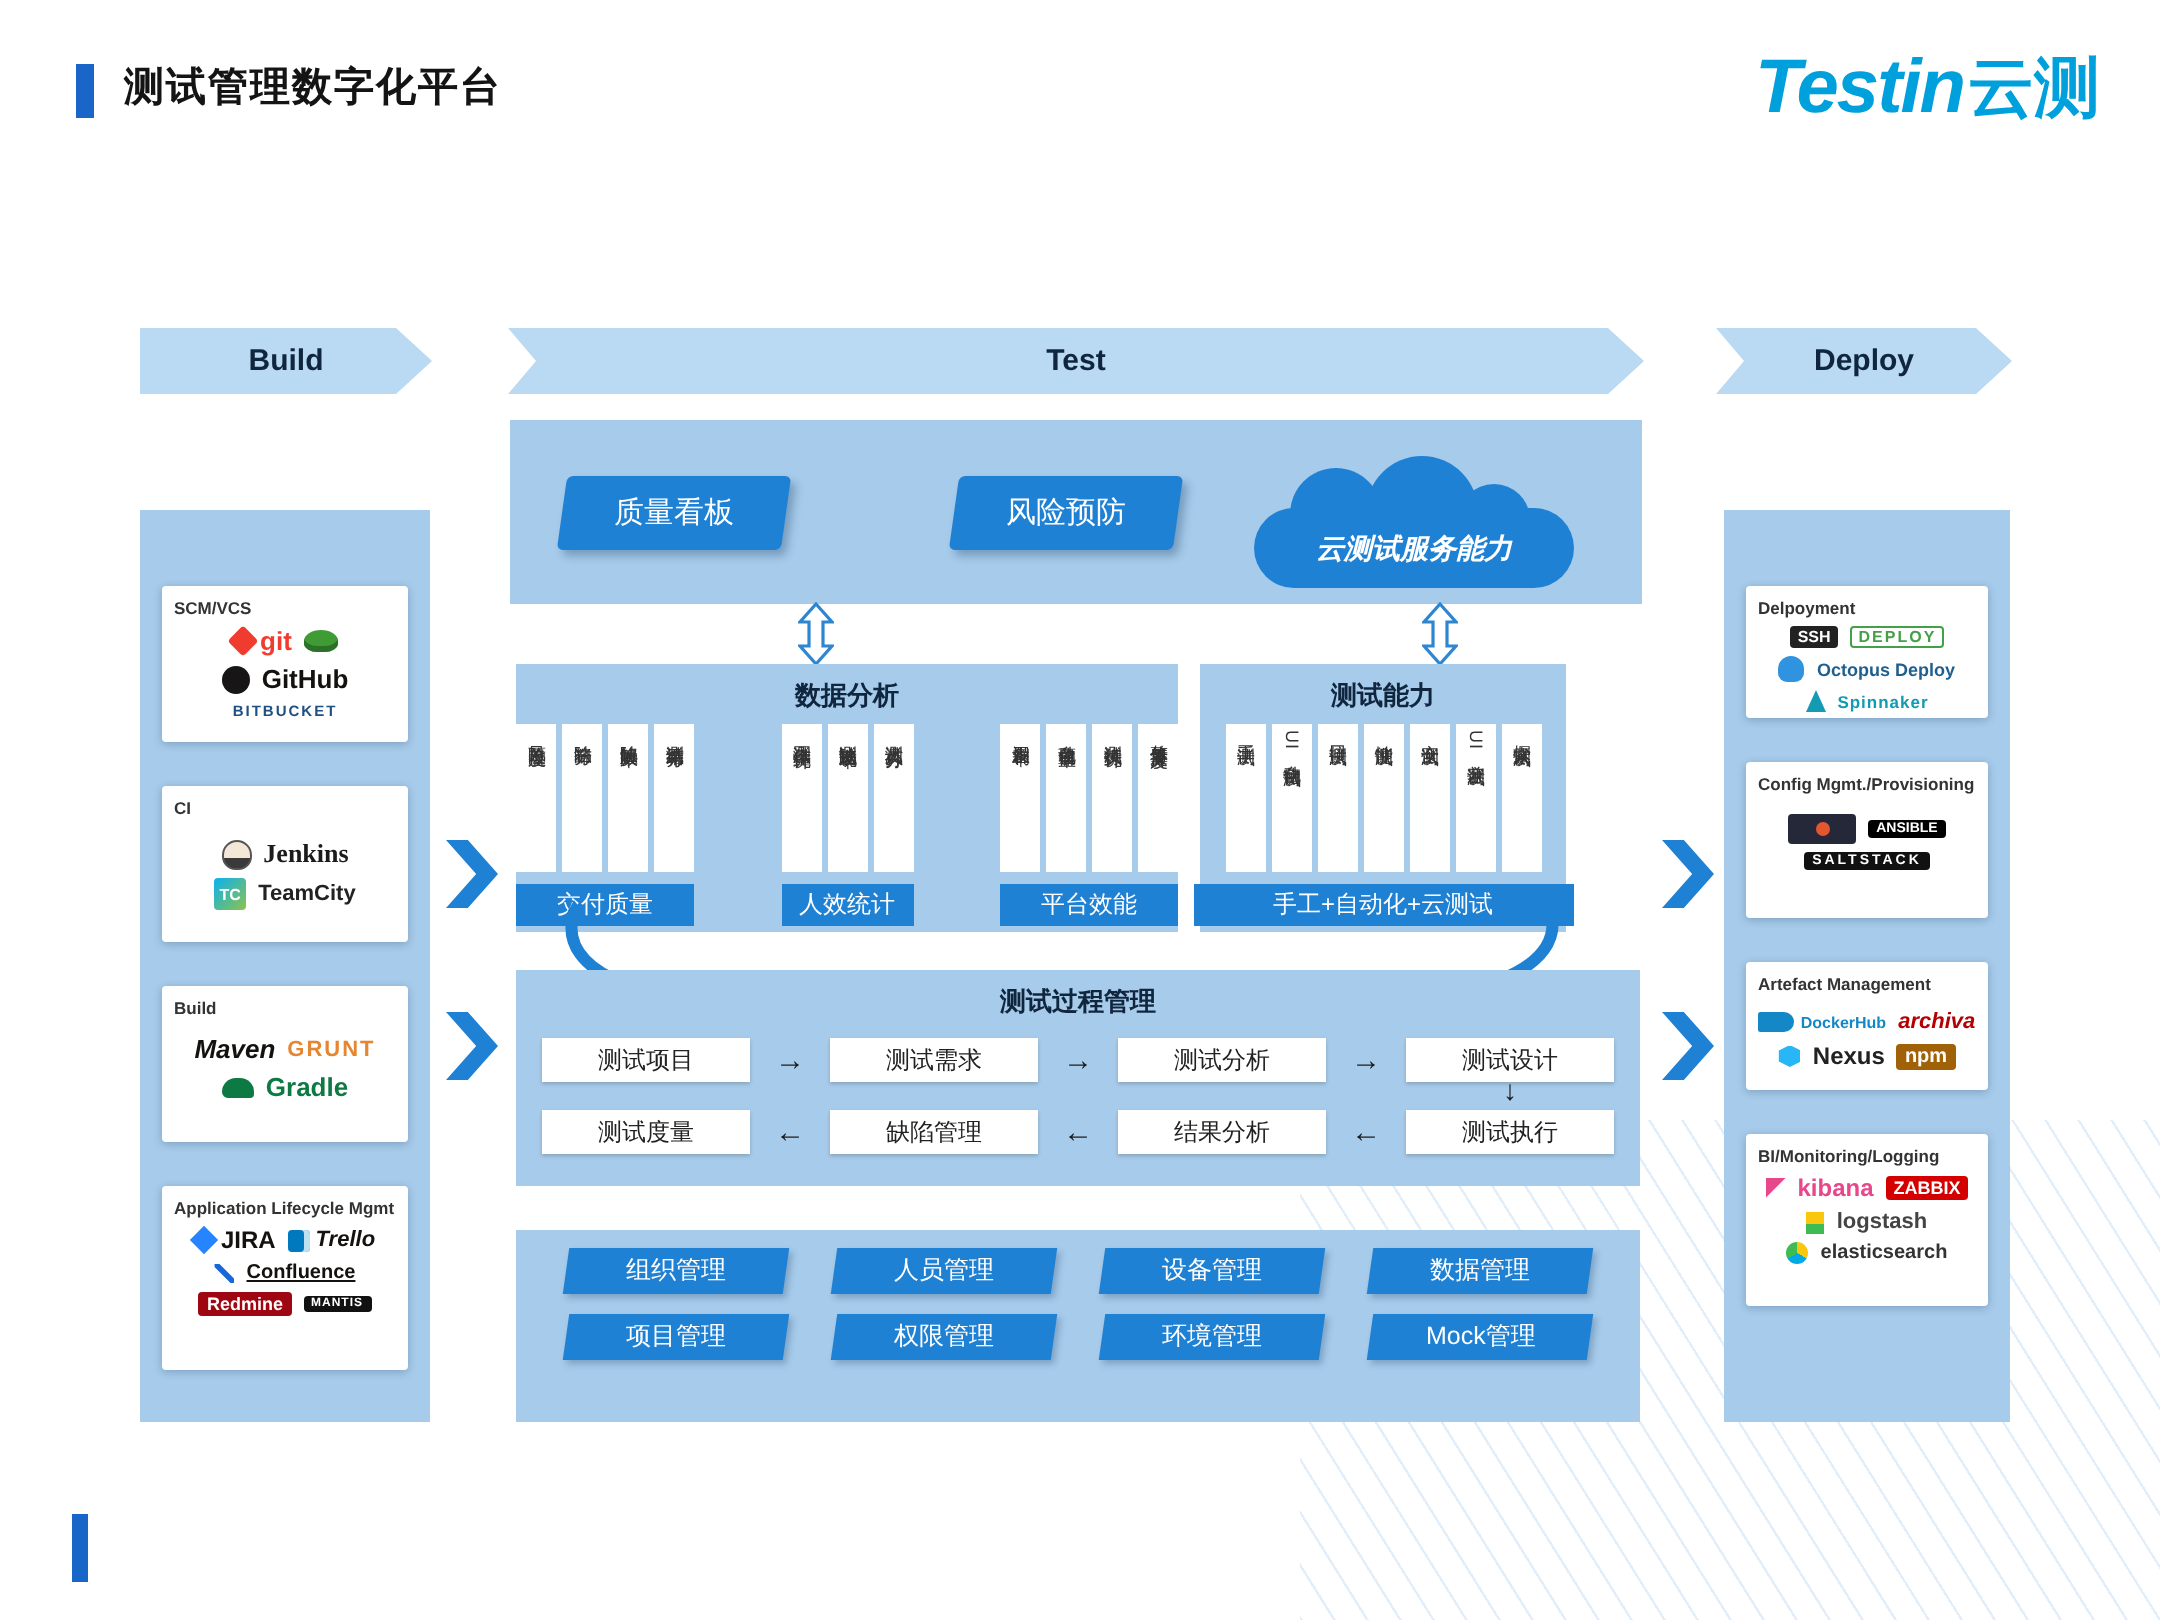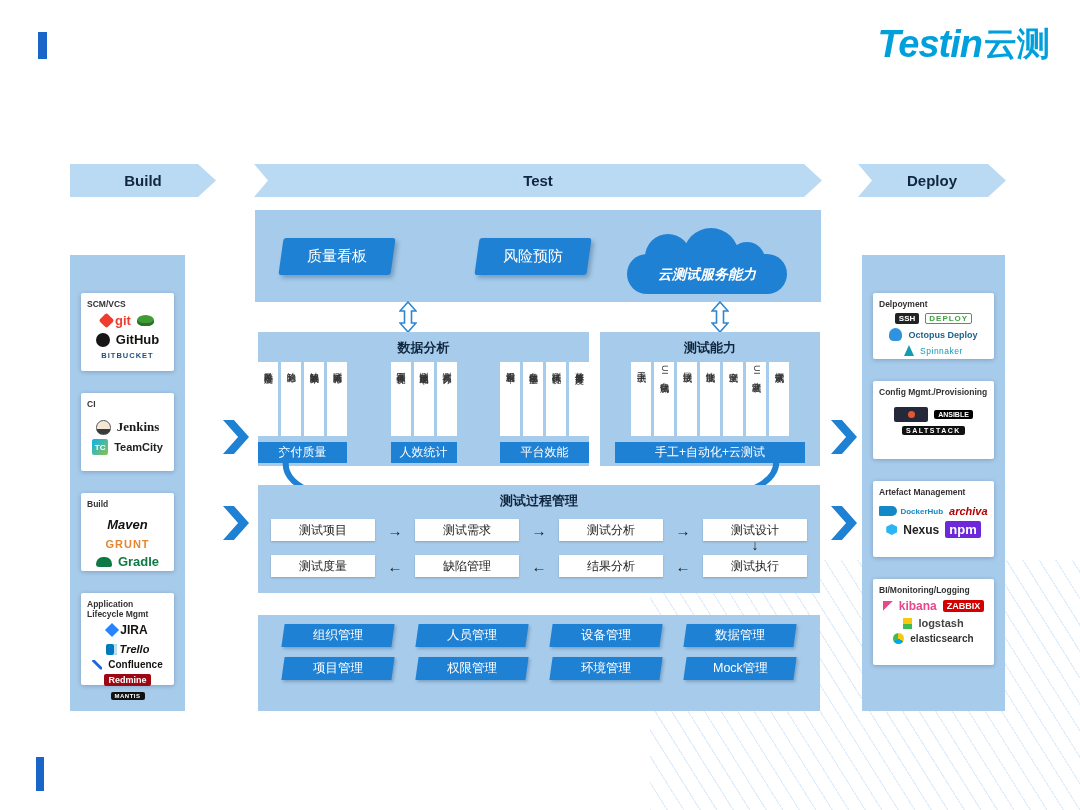--- a/index.html
+++ b/index.html
@@ -20,58 +20,58 @@
   
   .band{position:absolute;top:164px;height:33px;background:var(--band-blue,#BAD9F3);
         display:flex;align-items:center;justify-content:center;font-weight:800;font-size:15px;color:var(--ink,#10263F);}
   .band-build{left:70px;width:146px;clip-path:polygon(0 0,calc(100% - 18px) 0,100% 50%,calc(100% - 18px) 100%,0 100%);}
   .band-test{left:254px;width:568px;clip-path:polygon(0 0,calc(100% - 18px) 0,100% 50%,calc(100% - 18px) 100%,0 100%,14px 50%);}
   .band-deploy{left:858px;width:148px;clip-path:polygon(0 0,calc(100% - 18px) 0,100% 50%,calc(100% - 18px) 100%,0 100%,14px 50%);}
 
   
   .panel{position:absolute;background:var(--panel-blue,#A7CBEA);}
   .side-panel{display:flex;flex-direction:column;gap:22px;box-sizing:border-box;padding:38px 11px 16px;}
-  .build-panel{left:70px;top:255px;width:115px;height:456px;}
+  .build-panel{left:70px;top:255px;width:145px;height:456px;}
   .deploy-panel{left:862px;top:255px;width:143px;height:456px;}
   .card{background:#fff;border-radius:2px;box-shadow:0 1px 4px rgba(20,50,90,.28);padding:6px 4px;box-sizing:border-box;}
   .card-title{font-size:8.5px;color:#333;margin:0 0 2px 2px;font-weight:600;}
   .trow{display:flex;align-items:center;justify-content:center;gap:6px;margin-top:4px;flex-wrap:wrap;}
 
   
   .tool{display:inline-flex;align-items:center;gap:3px;}
   .t-git{color:#f03c2e;font-weight:800;font-size:13px;}
   .t-github{color:#14110f;font-weight:800;font-size:13px;}
   .t-bitbucket{color:#205081;font-weight:700;font-size:7.5px;letter-spacing:1px;}
   .t-jenkins{color:#1b1b1b;font-weight:700;font-size:13px;font-family:"Liberation Serif",serif;}
   .t-teamcity{color:#222;font-size:11px;font-weight:600;}
   .t-maven{color:#14110f;font-weight:800;font-style:italic;font-size:13px;}
   .t-grunt{color:#e48632;font-weight:800;font-size:11px;letter-spacing:1px;}
   .t-gradle{color:#0e7a43;font-weight:800;font-size:13px;text-align:right;}
   .t-jira{color:#14110f;font-weight:800;font-size:12px;}
   .t-trello{color:#14110f;font-weight:700;font-style:italic;font-size:11px;}
-  .t-confluence{color:#14110f;font-weight:700;font-size:10px;}
+  .t-confluence{color:#14110f;font-weight:700;font-size:10px;text-decoration:underline;}
   .t-dockerhub{color:#1488c6;font-size:8px;font-weight:700;}
   .t-archiva{color:#b30000;font-weight:800;font-style:italic;font-size:11px;}
   .t-nexus{color:#222;font-weight:800;font-size:12px;}
   .t-kibana{color:#e8478b;font-weight:800;font-size:12px;}
   .t-logstash{color:#444;font-weight:800;font-size:11px;}
   .t-elastic{color:#333;font-weight:700;font-size:10px;}
   .t-octopus{color:#1e5f8e;font-weight:700;font-size:9px;}
-  .t-spinnaker{color:#139bb4;font-weight:400;font-size:8.5px;letter-spacing:.5px;}
+  .t-spinnaker{color:#139bb4;font-weight:700;font-size:8.5px;letter-spacing:.5px;}
   .t-deploy{color:#43a047;font-weight:800;font-size:8px;letter-spacing:1px;border:1px solid #43a047;padding:0 3px;border-radius:2px;}
 
   
   .badge{color:#fff;font-weight:700;border-radius:2px;padding:1px 4px;display:inline-block;}
   .badge-redmine{background:#9e0712;font-size:9px;}
   .badge-mantis{background:#111;font-size:6px;letter-spacing:.5px;}
   .badge-ssh{background:#222;font-size:8px;}
   .badge-ansible{background:#000;font-size:7px;}
   .badge-salt{background:#111;font-size:7px;letter-spacing:1.5px;}
   .badge-zabbix{background:#d40000;font-size:9px;}
-  .badge-npm{background:#6d28d9;font-size:13px;font-weight:800;}
+  .badge-npm{background:#a16207;font-size:10px;font-weight:800;}
   .tc-badge{background:linear-gradient(135deg,#0cb0f2,#8bc34a);color:#fff;font-size:8px;font-weight:800;
             width:16px;height:16px;display:inline-flex;align-items:center;justify-content:center;border-radius:2px;}
   .config-badge{width:34px;height:15px;background:#252839;border-radius:2px;display:inline-flex;align-items:center;justify-content:center;}
   .config-badge::after{content:"";width:7px;height:7px;border-radius:50%;background:#e4572e;}
 
   
   .ico{display:inline-block;}
   .ico-git{width:11px;height:11px;background:#f03c2e;transform:rotate(45deg);border-radius:2px;}
   .ico-tortoise{width:17px;height:11px;background:#3f9c35;border-radius:50% 50% 40% 40%;box-shadow:inset 0 -3px 0 #2c702a;}
   .ico-octocat{width:14px;height:14px;background:#171516;border-radius:50%;}
@@ -100,21 +100,21 @@
   .cloud-body{position:absolute;bottom:2px;width:160px;height:40px;background:var(--button-blue,#1F81D4);border-radius:20px;}
   .cloud-body::before{content:"";position:absolute;top:-20px;left:18px;width:46px;height:46px;border-radius:50%;background:inherit;}
   .cloud-body::after{content:"";position:absolute;top:-26px;left:56px;width:56px;height:56px;border-radius:50%;background:inherit;}
   .cloud-bump{position:absolute;bottom:18px;right:22px;width:36px;height:36px;border-radius:50%;background:var(--button-blue,#1F81D4);}
   .cloud-label{position:absolute;bottom:12px;width:100%;text-align:center;color:#fff;font-size:14px;
                font-style:italic;font-weight:700;z-index:2;}
 
   .dbl-arrow{position:absolute;}
 
   .da-panel{left:258px;top:332px;width:331px;height:134px;}
-  .tc-panel{left:600px;top:332px;width:220px;height:134px;}
+  .tc-panel{left:600px;top:332px;width:183px;height:134px;}
   .panel-heading{text-align:center;font-weight:800;font-size:13px;color:var(--ink,#10263F);padding-top:7px;}
   .da-body{display:flex;justify-content:space-between;gap:26px;margin-top:5px;font-family:Liberation Serif, serif;}
   .group{display:flex;flex-direction:column;align-items:stretch;gap:6px;}
   .strips{display:flex;gap:3px;justify-content:center;}
   .strip{width:20px;height:74px;background:#fff;display:flex;justify-content:center;padding-top:3px;box-sizing:border-box;}
   .strip span{writing-mode:vertical-rl;font-size:9px;color:#333;letter-spacing:.5px;line-height:1;}
   .grp-btn{height:21px;background:var(--button-blue,#1F81D4);color:#fff;font-size:12px;
            display:flex;align-items:center;justify-content:center;}
   .tc-body{display:flex;flex-direction:column;align-items:center;margin-top:5px;gap:6px;}
   .tc-btn{width:190px;height:21px;background:var(--button-blue,#1F81D4);color:#fff;font-size:12px;
@@ -147,20 +147,21 @@
   .accent-bottom{position:absolute;left:36px;top:757px;width:8px;height:34px;background:var(--accent-blue,#1A66C8);}
 </style>
 </head>
 <body>
 
 <div class="stage">
 
   <div class="stripes-br"></div>
 
   <div class="accent-top"></div>
+  <h1 class="page-title">测试管理数字化平台</h1>
   <div class="logo">
     <span class="logo-main">Testin</span>
     <span class="logo-suffix">云测</span>
   </div>
 
   <div class="band band-build">
     <span>Build</span>
   </div>
   <div class="band band-test">
     <span>Test</span>
@@ -256,21 +257,21 @@
       <div class="card-title">Config Mgmt./Provisioning</div>
       <div class="trow" style="margin-top:10px;">
         <span class="config-badge"></span>
         <span class="badge badge-ansible">ANSIBLE</span>
       </div>
       <div class="trow">
         <span class="badge badge-salt">SALTSTACK</span>
       </div>
     </div>
 
-    <div class="card" style="height:76px;">
+    <div class="card" style="height:64px;">
       <div class="card-title">Artefact Management</div>
       <div class="trow" style="margin-top:8px;">
         <span class="tool">
           <span class="ico ico-whale"></span>
           <span class="t-dockerhub">DockerHub</span>
         </span>
         <span class="t-archiva">archiva</span>
       </div>
       <div class="trow">
         <span class="ico ico-nexus"></span>

